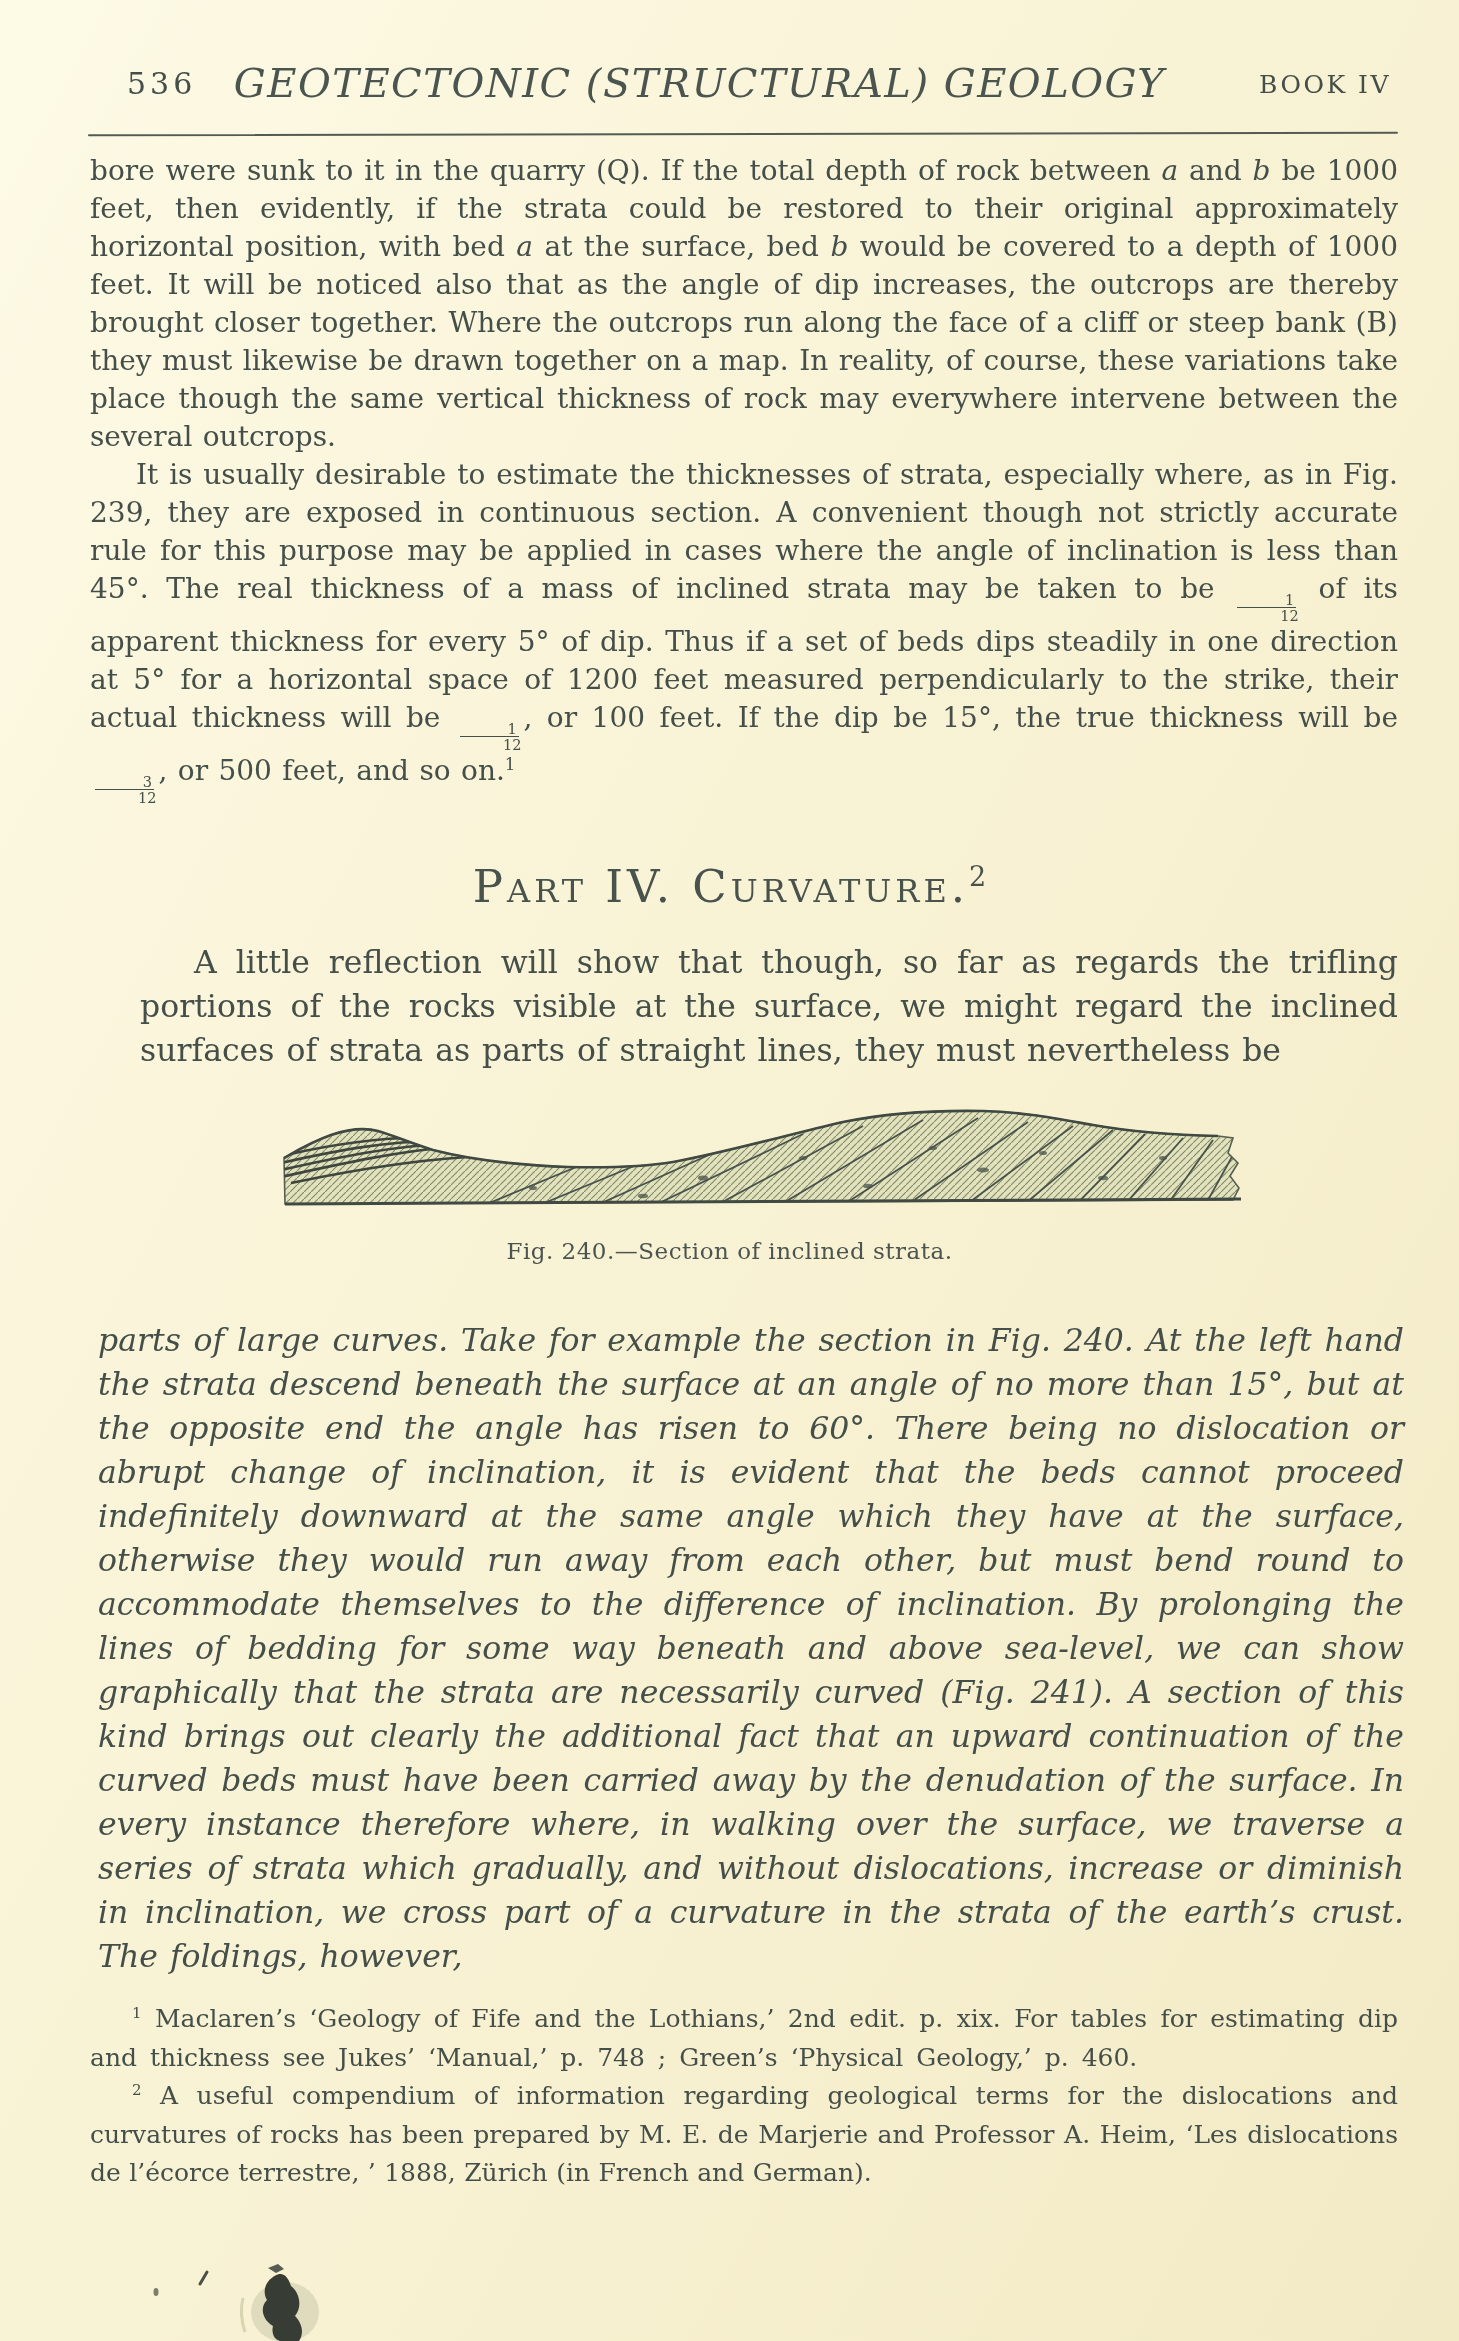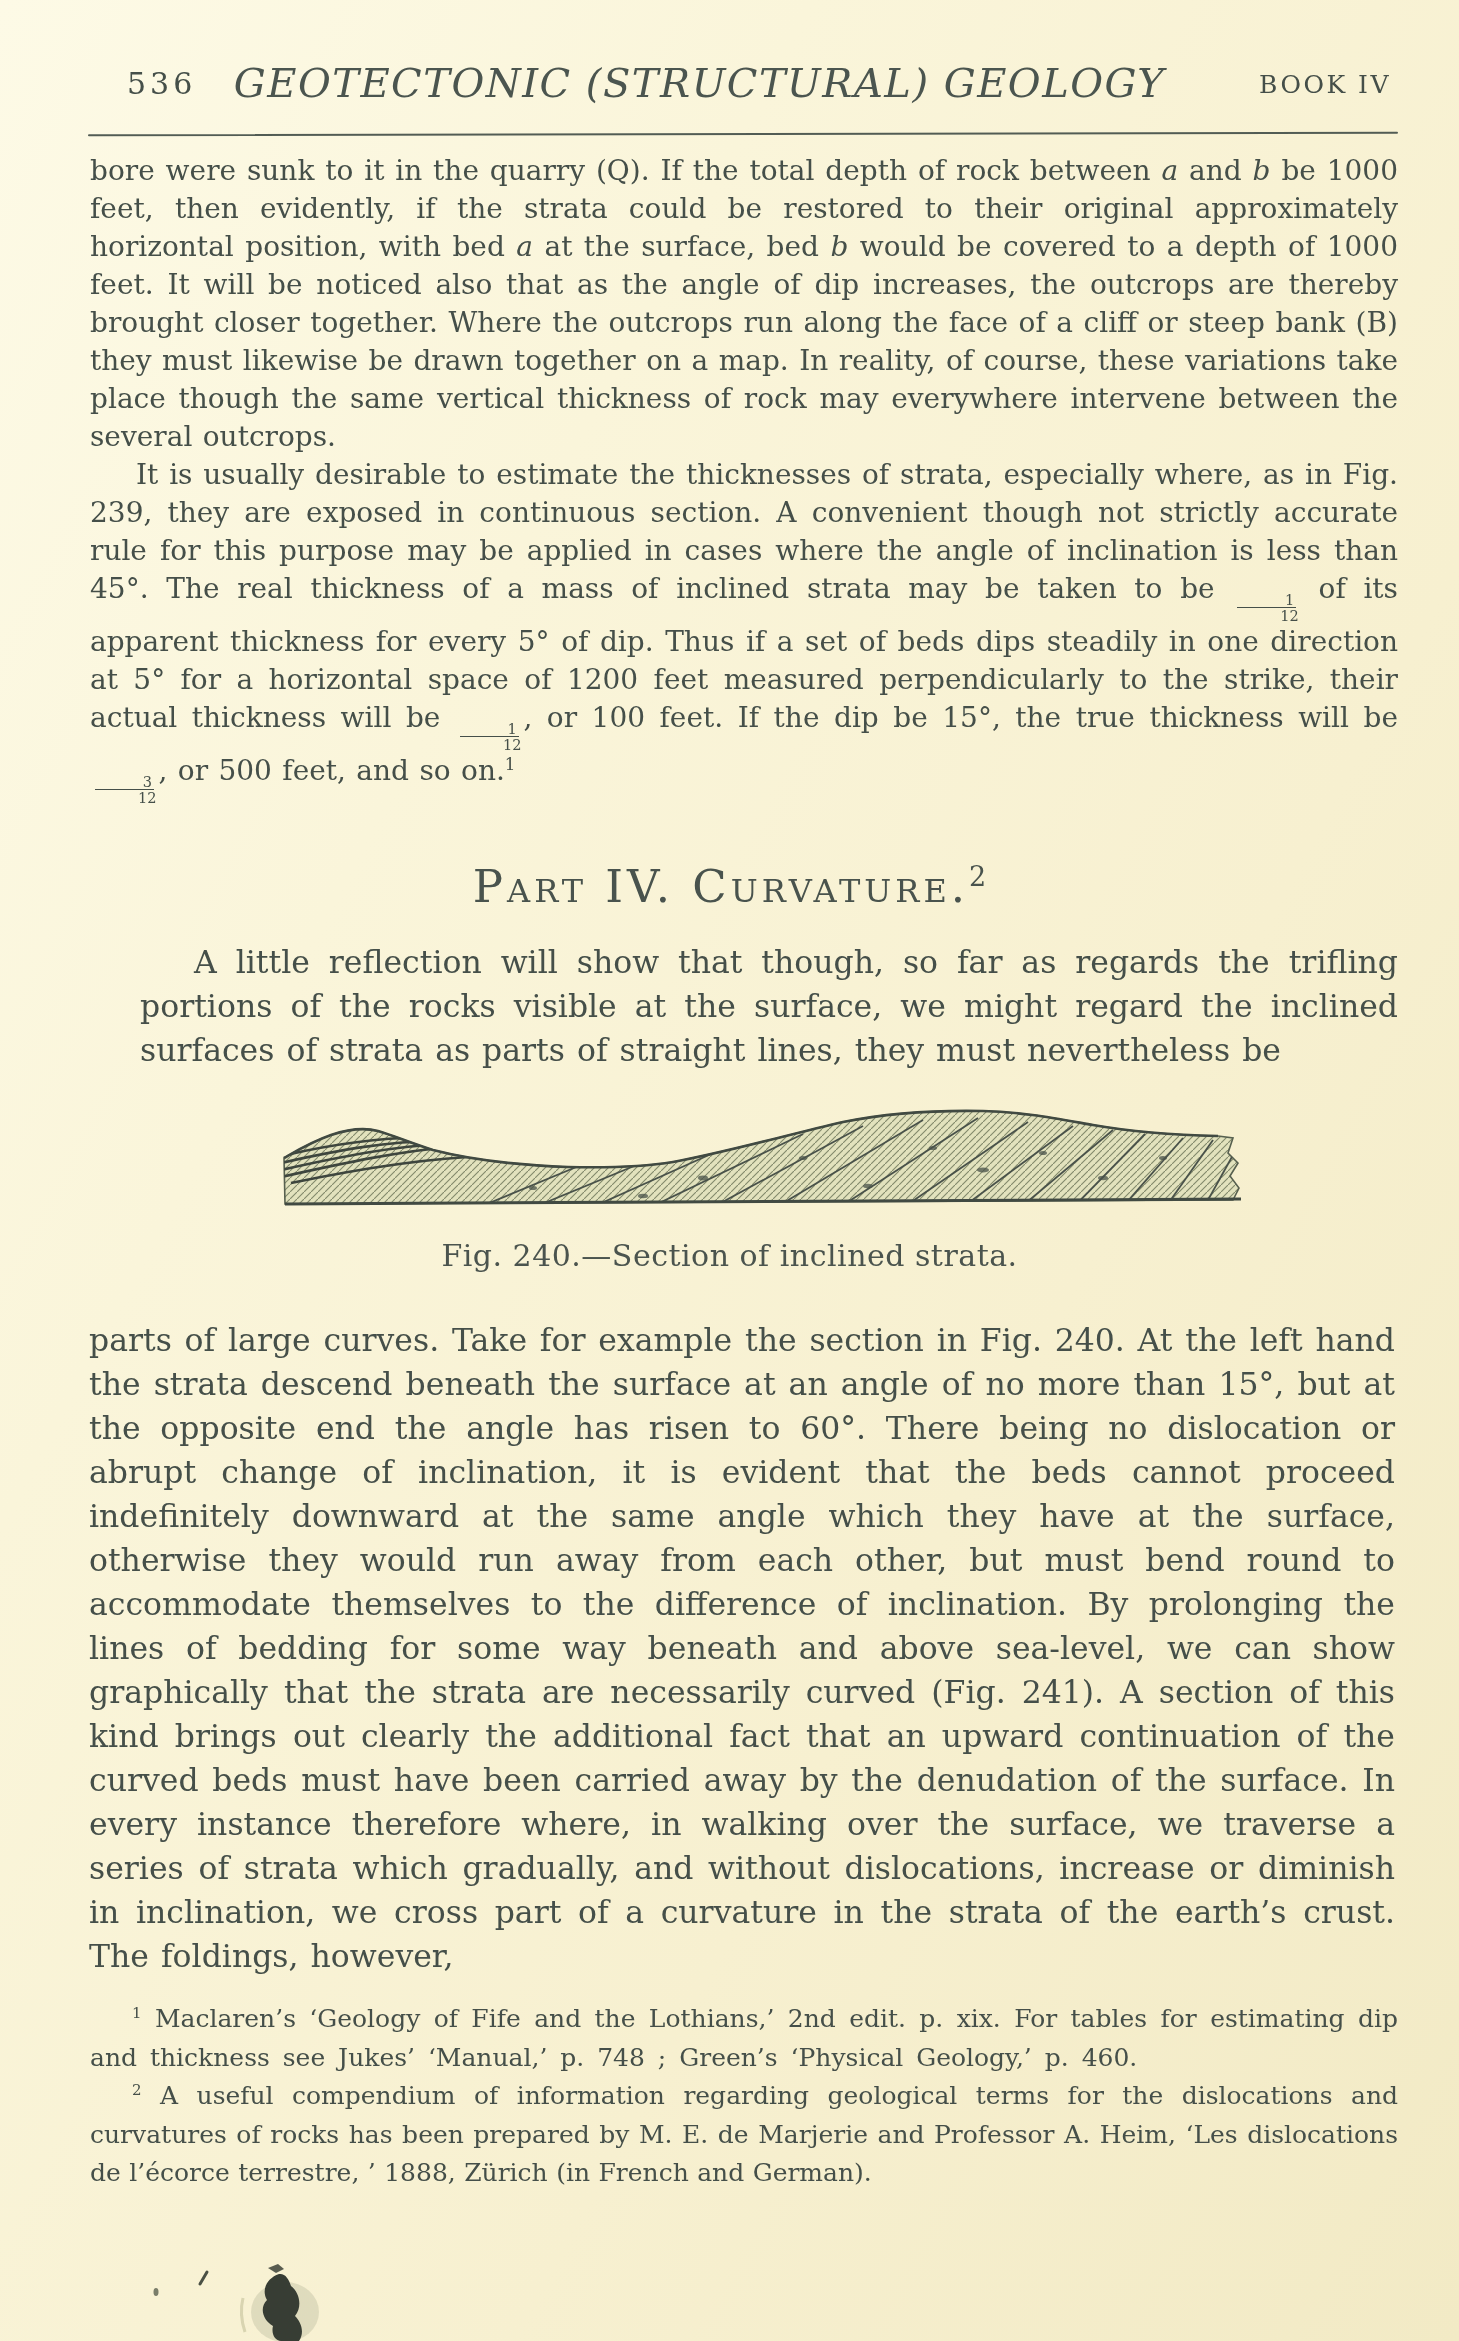--- a/index.html
+++ b/index.html
@@ -29,25 +29,25 @@
   .smalltext{font-size:28px;line-height:38px;text-align:justify;word-spacing:1.5px;}
   .block-1{position:absolute;left:90px;top:152px;width:1308px;}
   .block-1 .p2{text-indent:46px;}
 
   .part-heading{position:absolute;left:0;right:0;top:860px;text-align:center;
     font-size:45px;color:#49534d;}
 
   .maintext{font-size:31.5px;line-height:44px;text-align:justify;word-spacing:2px;}
   .block-3{position:absolute;left:92px;top:940px;width:1306px;}
   .block-3 .p3{text-indent:54px;margin-left:48px;}
-  .block-4{position:absolute;left:89px;top:1318px;width:1306px;}
+  .block-4{position:absolute;left:98px;top:1318px;width:1306px;font-style:italic;}
 
   .figure-wrap{position:absolute;left:283px;top:1108px;width:968px;height:108px;}
   .figure-caption{position:absolute;left:0;right:0;top:1238px;text-align:center;
-    font-size:30px;letter-spacing:0.5px;color:#4b544e;}
+    font-size:23px;letter-spacing:0.5px;color:#4b544e;}
 
   .footnotes{position:absolute;left:90px;top:2000px;width:1308px;
     font-size:25px;line-height:38.5px;text-align:justify;}
   .footnotes .fn{text-indent:42px;}
   .footnotes .fn1{word-spacing:5px;}
   .footnotes .fn2{word-spacing:0.5px;}
 
   .ink-blot{position:absolute;left:140px;top:2262px;width:230px;height:79px;}
 </style>
 </head>

